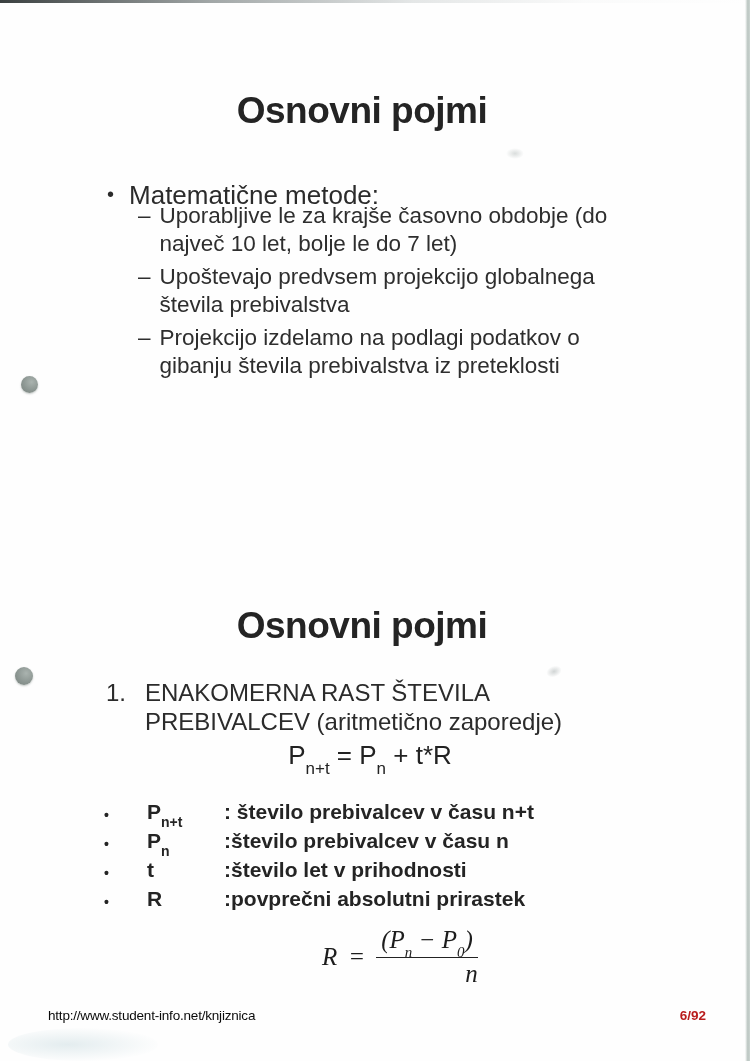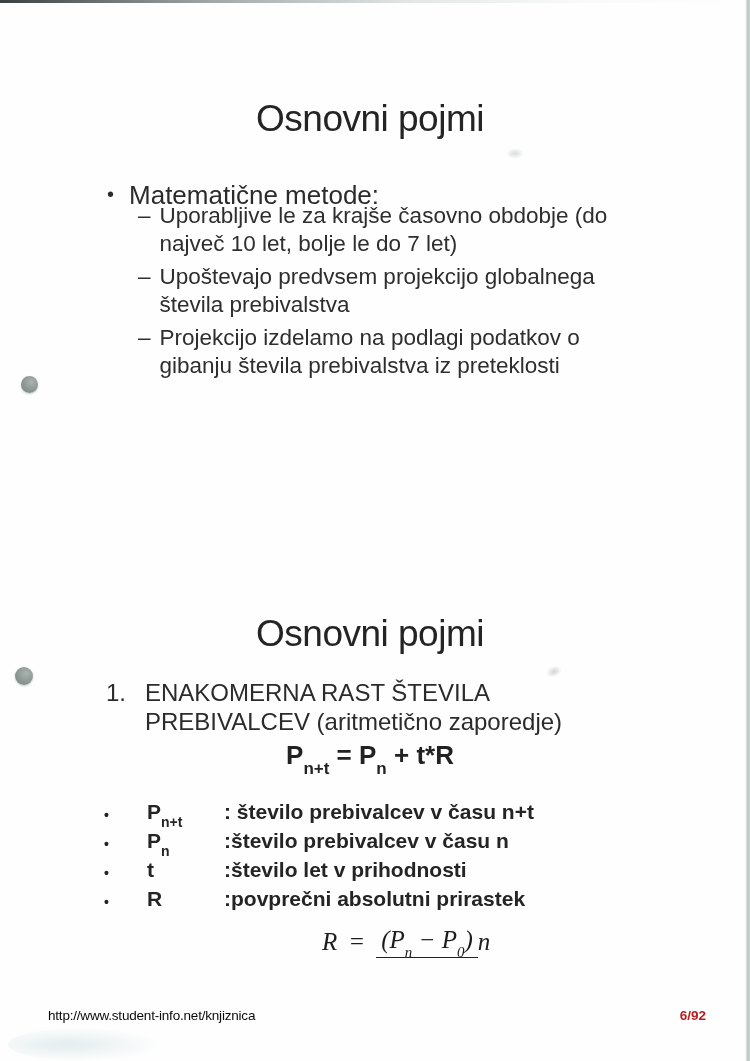--- a/index.html
+++ b/index.html
@@ -35,59 +35,59 @@
   .smudge-1{left:506px;top:148px;width:18px;height:11px;
     background:radial-gradient(ellipse at center, rgba(150,160,158,0.35), rgba(150,160,158,0) 70%);}
   .smudge-2{left:546px;top:666px;width:16px;height:11px;transform:rotate(-20deg);
     background:radial-gradient(ellipse at center, rgba(140,150,150,0.4), rgba(140,150,150,0) 70%);}
   .smudge-bl{left:8px;top:1028px;width:150px;height:33px;
     background:radial-gradient(ellipse at 40% 50%, rgba(205,222,226,0.55), rgba(205,222,226,0) 75%);}
 
   
   .slide-title{
     position:absolute;left:0;width:724px;text-align:center;
-    font-size:37px;font-weight:400;letter-spacing:-0.5px;color:#242424;
-    margin:8px;
+    font-size:37px;font-weight:700;letter-spacing:-0.5px;color:#242424;
+    margin:0;
   }
   .title-1{top:90px;}
   .title-2{top:605px;}
 
   
   .bullet-main{position:absolute;left:107px;top:162px;font-size:26px;color:#2b2b2b;margin-top:18px;}
   .bullet-main .marker{font-size:20px;vertical-align:3px;margin-right:15px;}
   .subs{position:absolute;left:138px;top:202px;font-size:22.5px;line-height:28px;color:#2e2e2e;}
   .sub{display:flex;margin-bottom:5px;}
   .sub .dash{margin-right:9px;flex:0 0 auto;}
 
   
   .numbered{position:absolute;left:106px;top:678px;font-size:24px;line-height:29px;color:#2b2b2b;display:flex;}
   .numbered .num{width:39px;flex:0 0 auto;}
 
   
   .formula-1{
     position:absolute;left:0;top:740px;width:740px;text-align:center;
-    font-size:26px;font-weight:bold;color:#222;
+    font-size:26px;font-weight:normal;color:#222;
   }
   .formula-1 sub{font-size:17px;position:relative;bottom:-4px;line-height:0;}
 
   
   .defs{position:absolute;left:104px;top:800px;font-size:21px;font-weight:bold;color:#242424;}
   .def-row{display:grid;grid-template-columns:43px 77px auto;align-items:baseline;height:29px;}
   .def-row .marker{font-size:14px;align-self:center;}
   .def-row sub{font-size:14px;position:relative;bottom:-3px;line-height:0;}
 
   
   .fraction-formula{
     position:absolute;left:322px;top:926px;
     font-family:"Liberation Serif",serif;font-style:italic;
     font-size:25px;color:#1d1d1d;
     display:flex;align-items:center;
   }
   .fraction-formula .eq{margin:0 11px;}
-  .frac{display:inline-flex;flex-direction:row;align-items:flex-start;}
+  .frac{display:inline-flex;flex-direction:column;align-items:flex-end;}
   .frac .fnum{padding:0 5px 3px;border-bottom:1.6px solid #222;}
   .frac .fden{padding-top:2px;}
   .fraction-formula sub{font-size:15px;position:relative;bottom:-3px;line-height:0;font-style:italic;}
 
   
   .footer-url{position:absolute;left:48px;top:1008px;font-size:13.5px;font-weight:normal;color:#0a0a0a;letter-spacing:-0.2px;}
   .page-num{position:absolute;right:44px;top:1008px;font-size:13.5px;font-weight:bold;color:#b91c1c;}
 </style>
 </head>
 <body>

